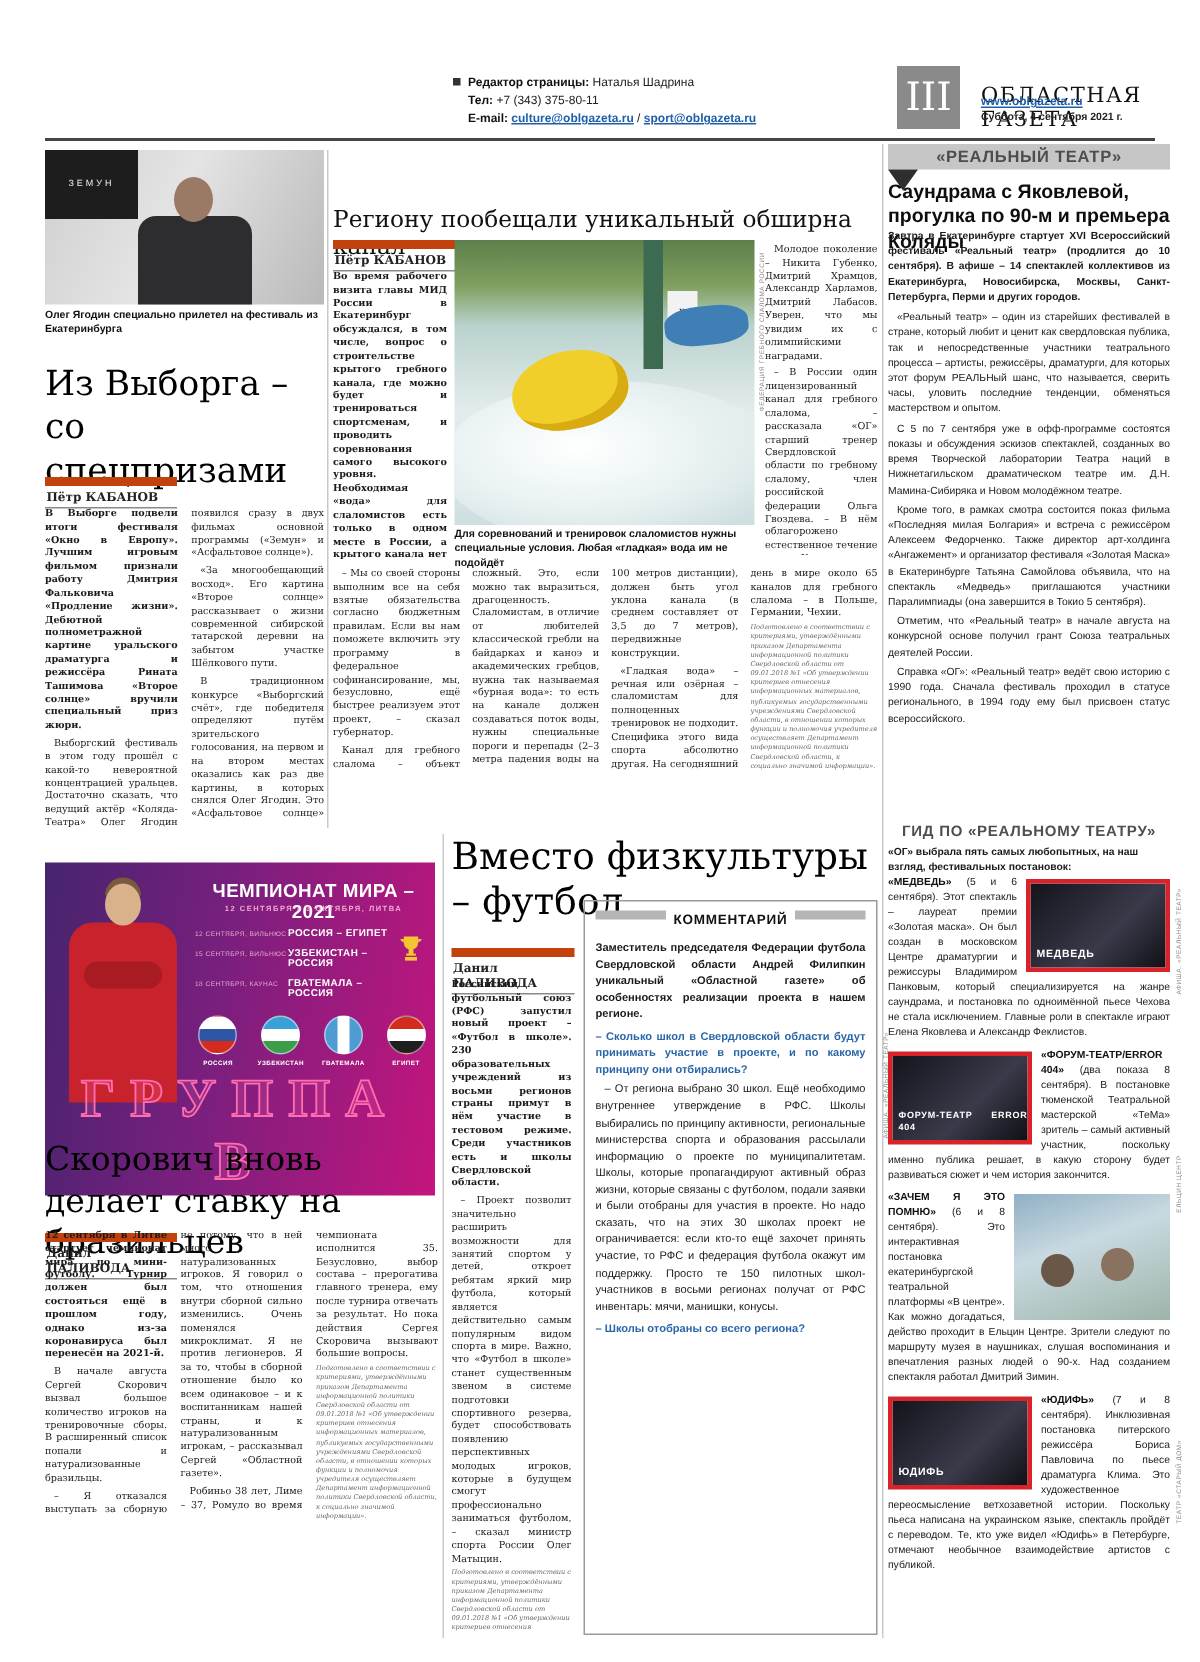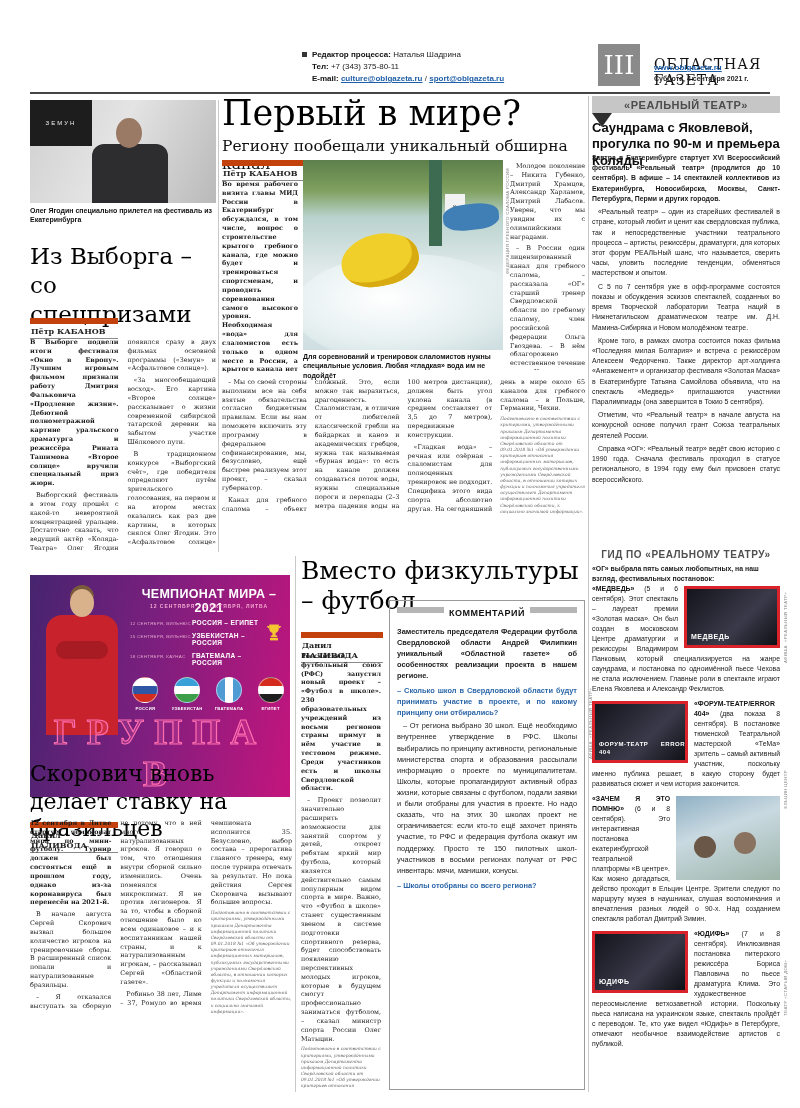--- a/index.html
+++ b/index.html
@@ -145,21 +145,21 @@
   .com-q { font-weight:bold; color:#2b66a8; margin-bottom:2px; }
   .com-a { margin-bottom:4px; text-indent:6px; }
 </style>
 </head>
 <body>
 
 <div class="page">
 
   <div class="editor-sq"></div>
   <div class="editor-block">
-    <div><b>Редактор процесса:</b>
+    <div><b>Редактор страницы:</b>
       <span>Наталья Шадрина</span></div>
     <div><b>Тел:</b>
       <span>+7 (343) 375-80-11</span></div>
     <div><b>E-mail:</b>
       <a class="lnk" href="#">culture@oblgazeta.ru</a>
       <span>/</span>
       <a class="lnk" href="#">sport@oblgazeta.ru</a></div>
   </div>
   <div class="pagenum-box">III</div>
   <div class="paper-name">ОБЛАСТНАЯ ГАЗЕТА</div>
@@ -180,21 +180,20 @@
   <div class="hl-vyborg serif">Из Выборга – со спецпризами</div>
   <div class="by-vyborg byline">Пётр КАБАНОВ</div>
   <div class="vyborg-body body-flow">
     <p class="lead">В Выборге подвели итоги фестиваля «Окно в Европу». Лучшим игровым фильмом признали работу Дмитрия Фальковича «Продление жизни». Дебютной полнометражной картине уральского драматурга и режиссёра Рината Ташимова «Второе солнце» вручили специальный приз жюри.</p>
     <p>Выборгский фестиваль в этом году прошёл с какой-то невероятной концентрацией уральцев. Достаточно сказать, что ведущий актёр «Коляда-Театра» Олег Ягодин появился сразу в двух фильмах основной программы («Земун» и «Асфальтовое солнце»).</p>
     <p>«За многообещающий восход». Его картина «Второе солнце» рассказывает о жизни современной сибирской татарской деревни на забытом участке Шёлкового пути.</p>
     <p>В традиционном конкурсе «Выборгский счёт», где победителя определяют путём зрительского голосования, на первом и на втором местах оказались как раз две картины, в которых снялся Олег Ягодин. Это «Асфальтовое солнце» режиссёра Ильи Хотиненко (сына Владимира Хотиненко) и «Земун» Эдуарда Жолнина. Прекрасный подарок Олегу Ягодину на 45-летие, которое он будет отмечать 6 сентября.</p>
 
   </div>
 
-  <div class="hl-main serif">Первый в мире?</div>
   <div class="sub-main serif">Региону пообещали уникальный обширна канал</div>
   <div class="by-main byline">Пётр КАБАНОВ</div>
 
   <div class="main-lead body-flow">
     <p class="lead">Во время рабочего визита главы МИД России в Екатеринбург обсуждался, в том числе, вопрос о строительстве крытого гребного канала, где можно будет и тренироваться спортсменам, и проводить соревнования самого высокого уровня. Необходимая «вода» для слаломистов есть только в одном месте в России, а крытого канала нет вообще нигде в мире.</p>
 
   </div>
 
   <div class="ph-kayak">
     <div class="foam"></div>

